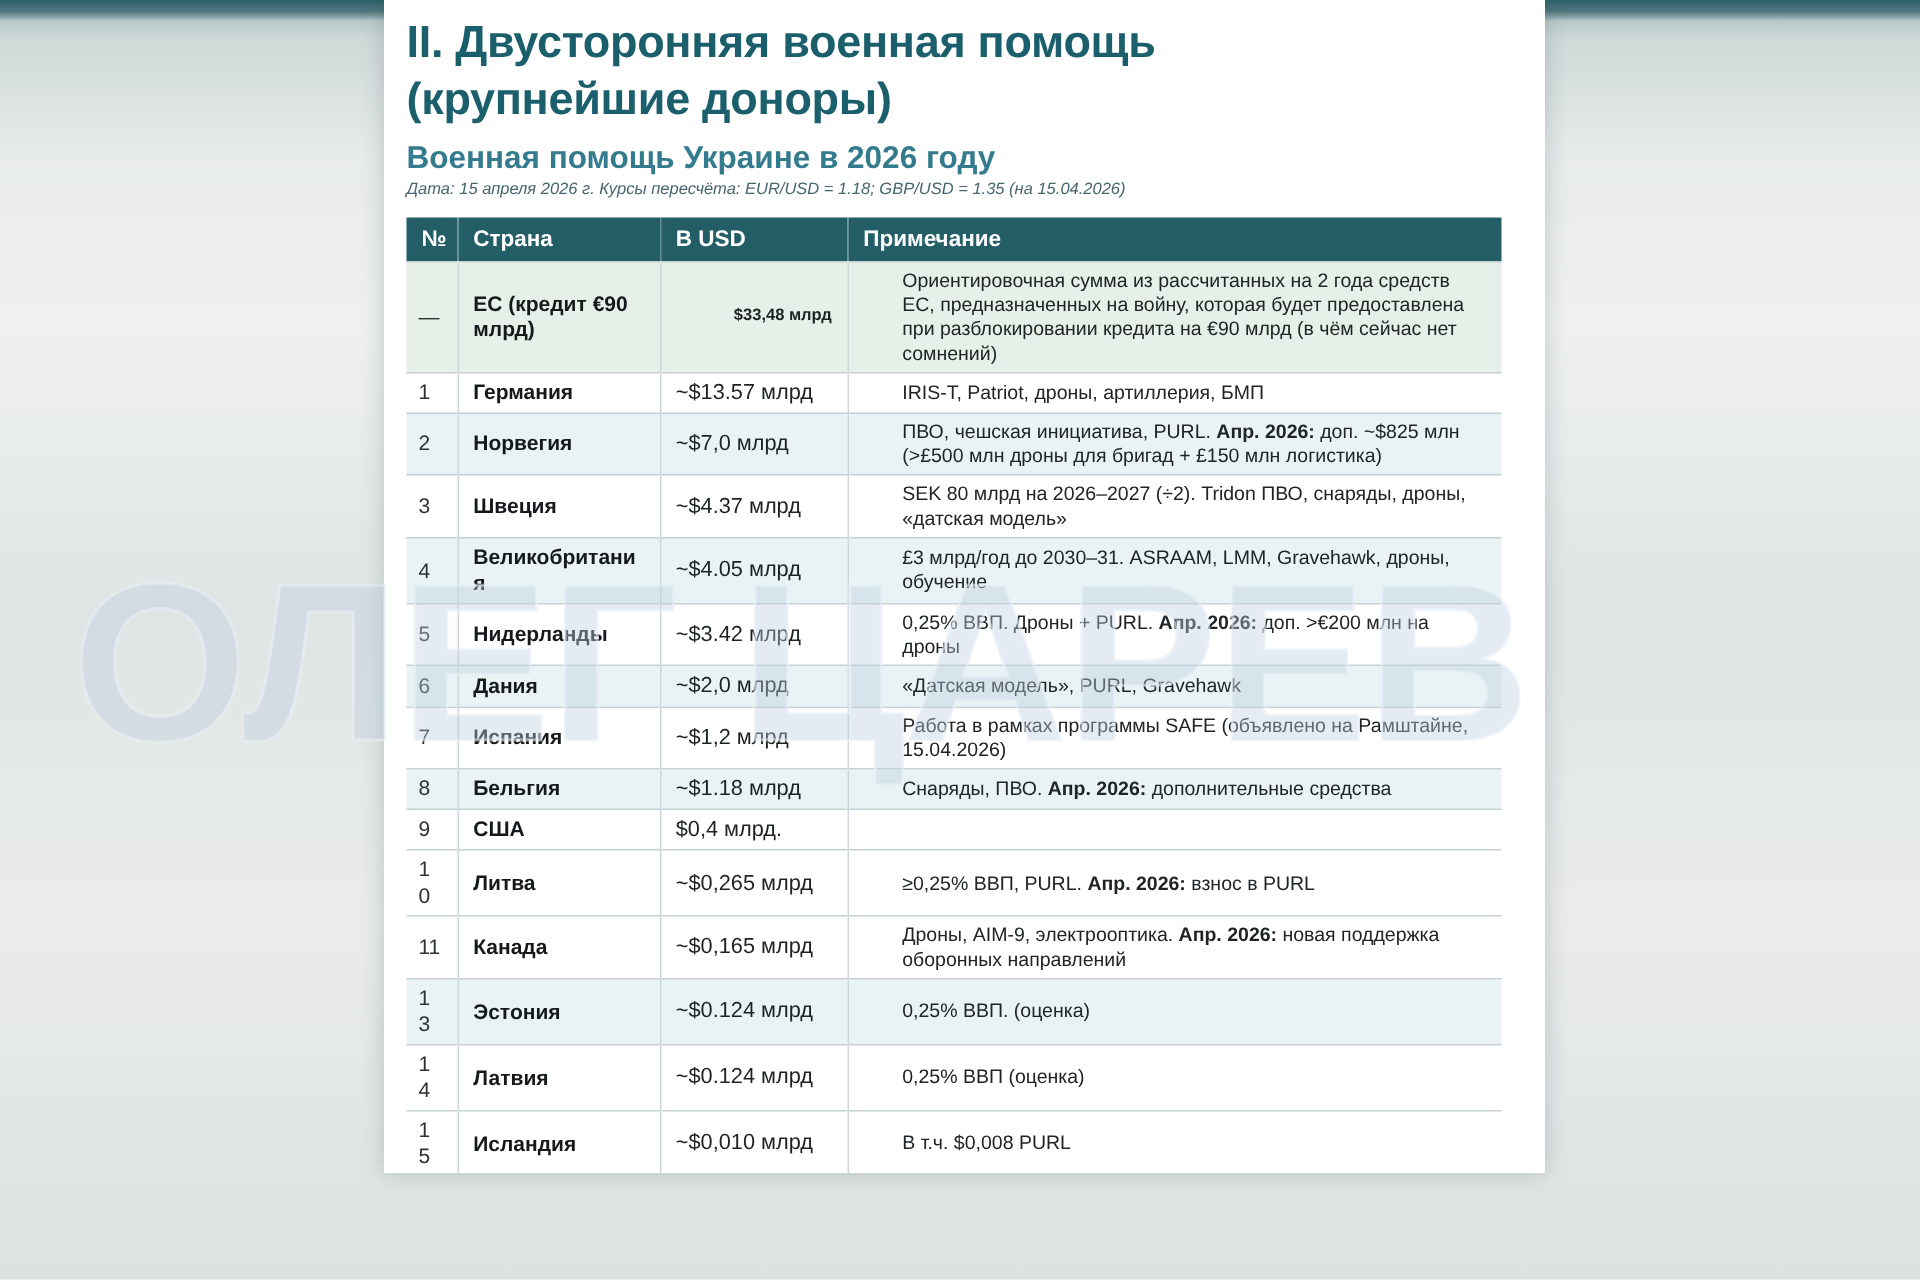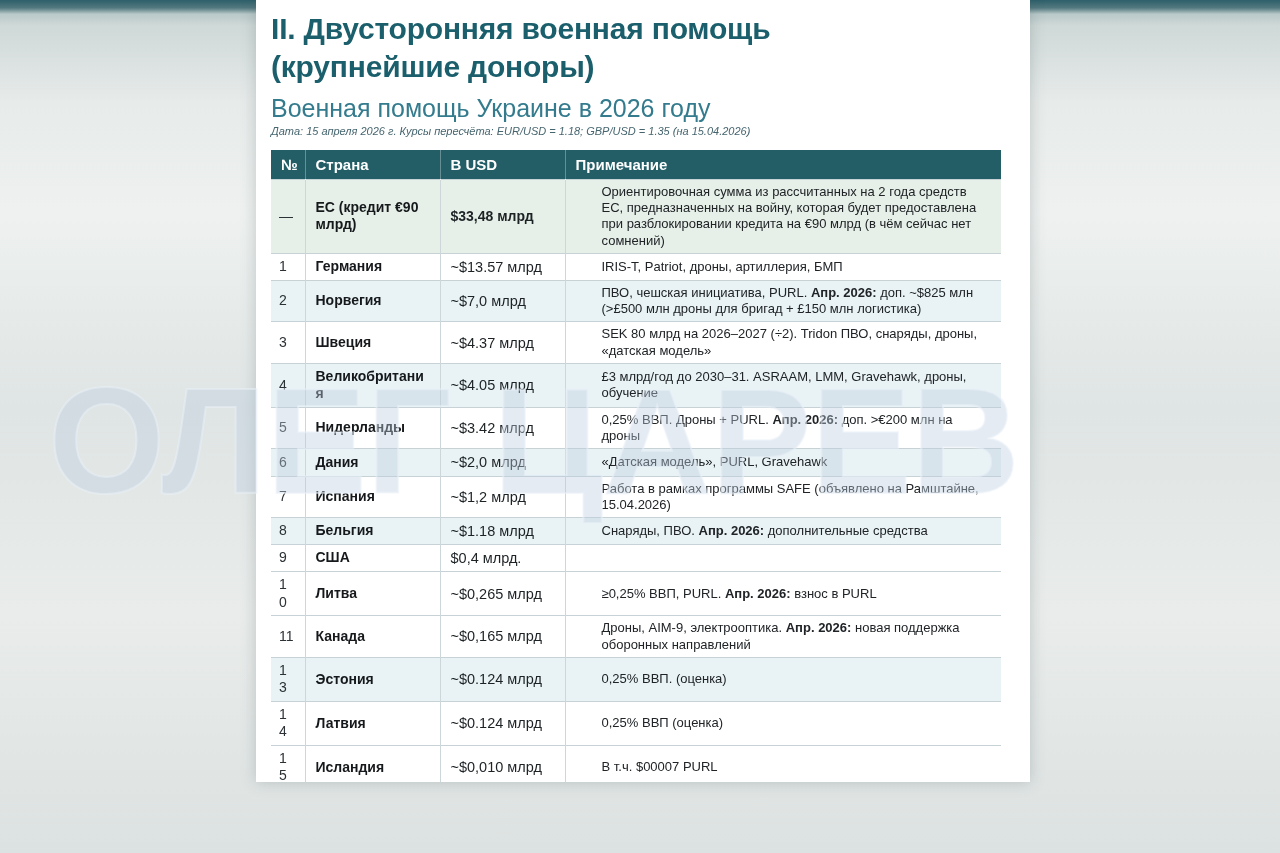--- a/index.html
+++ b/index.html
@@ -13,41 +13,41 @@
   .page{
     position:absolute;left:256px;top:0;width:774px;height:782px;background:#ffffff;
     z-index:1;padding:0 0 0 15px;box-sizing:border-box;overflow:hidden;
     box-shadow:0 0 14px rgba(60,80,85,.25);
   }
   .title{
     margin:10px 0 0 0;max-width:620px;
     font-size:30px;font-weight:700;line-height:1.28;color:var(--title,#1a5f6b);
     letter-spacing:-.2px;
   }
-  .subtitle{margin:7px 0 2px 0;font-size:25px;font-weight:400;color:var(--subtitle,#337b8d);}
+  .subtitle{margin:7px 0 2px 0;font-size:21px;font-weight:700;color:var(--subtitle,#337b8d);}
   .dateline{margin:2px 0 13px 0;font-size:11px;font-style:italic;color:#46656f;}
   table.aid{border-collapse:collapse;width:730px;table-layout:fixed;}
   table.aid th{
     background:var(--accent,#235e67);color:#fff;font-size:15px;font-weight:700;
     text-align:left;padding:6px 10px;border-right:1px solid rgba(255,255,255,.30);
   }
   table.aid th:last-child{border-right:none;}
   table.aid td{
     padding:4px 10px;border-top:1px solid #c6d2d5;border-right:1px solid #cdd7da;
     font-size:13px;color:#202427;line-height:1.25;vertical-align:middle;word-wrap:break-word;
   }
   table.aid td:last-child{border-right:none;padding-left:36px;}
   table.aid tr td:first-child{padding-left:8px;font-size:14px;color:#2b3134;}
   table.aid td.c-country{font-size:14px;font-weight:700;color:#16191b;}
   table.aid td.c-usd{font-size:14.5px;color:#1d2225;}
   table.aid{border-bottom:2px solid #8fb3b8;}
   tr.row-plain td{background:#ffffff;}
   tr.row-alt td{background:var(--altrow,#e9f3f6);}
   tr.row-eu td{background:var(--eurow,#e6efe8);}
-  tr.row-eu td.c-usd{font-weight:700;font-size:14px;}
+  tr.row-eu td.c-usd{font-weight:700;font-size:11px;text-align:right;}
   tr.row-total td{background:var(--totalrow,#d8edf0);font-weight:700;font-size:15px;padding:8px 10px;}
   tr.row-total td.c-usd{font-size:15px;}
   .b{font-weight:700;}
   .watermark{
     position:absolute;left:0;top:366px;width:1068px;text-align:center;z-index:10;
     font-size:150px;font-weight:700;line-height:1;white-space:nowrap;letter-spacing:0;
     color:rgba(190,206,222,.40);-webkit-text-stroke:2px rgba(234,241,247,.55);
     pointer-events:none;user-select:none;
   }
 </style>
@@ -158,21 +158,21 @@
         <tr class="row-plain">
           <td class="c-num">14</td>
           <td class="c-country">Латвия</td>
           <td class="c-usd">~$0.124 млрд</td>
           <td class="c-note"><span>0,25% ВВП (оценка)</span></td>
         </tr>
         <tr class="row-plain">
           <td class="c-num">15</td>
           <td class="c-country">Исландия</td>
           <td class="c-usd">~$0,010 млрд</td>
-          <td class="c-note"><span>В т.ч. $00007 PURL</span></td>
+          <td class="c-note"><span>В т.ч. $0,008 PURL</span></td>
         </tr>
         <tr class="row-alt">
           <td class="c-num">16</td>
           <td class="c-country">Словения</td>
           <td class="c-usd">~$0,005 млрд</td>
           <td class="c-note"></td>
         </tr>
         <tr class="row-total">
           <td class="c-num"></td>
           <td class="c-country">ИТОГО (с ЕС)</td>

